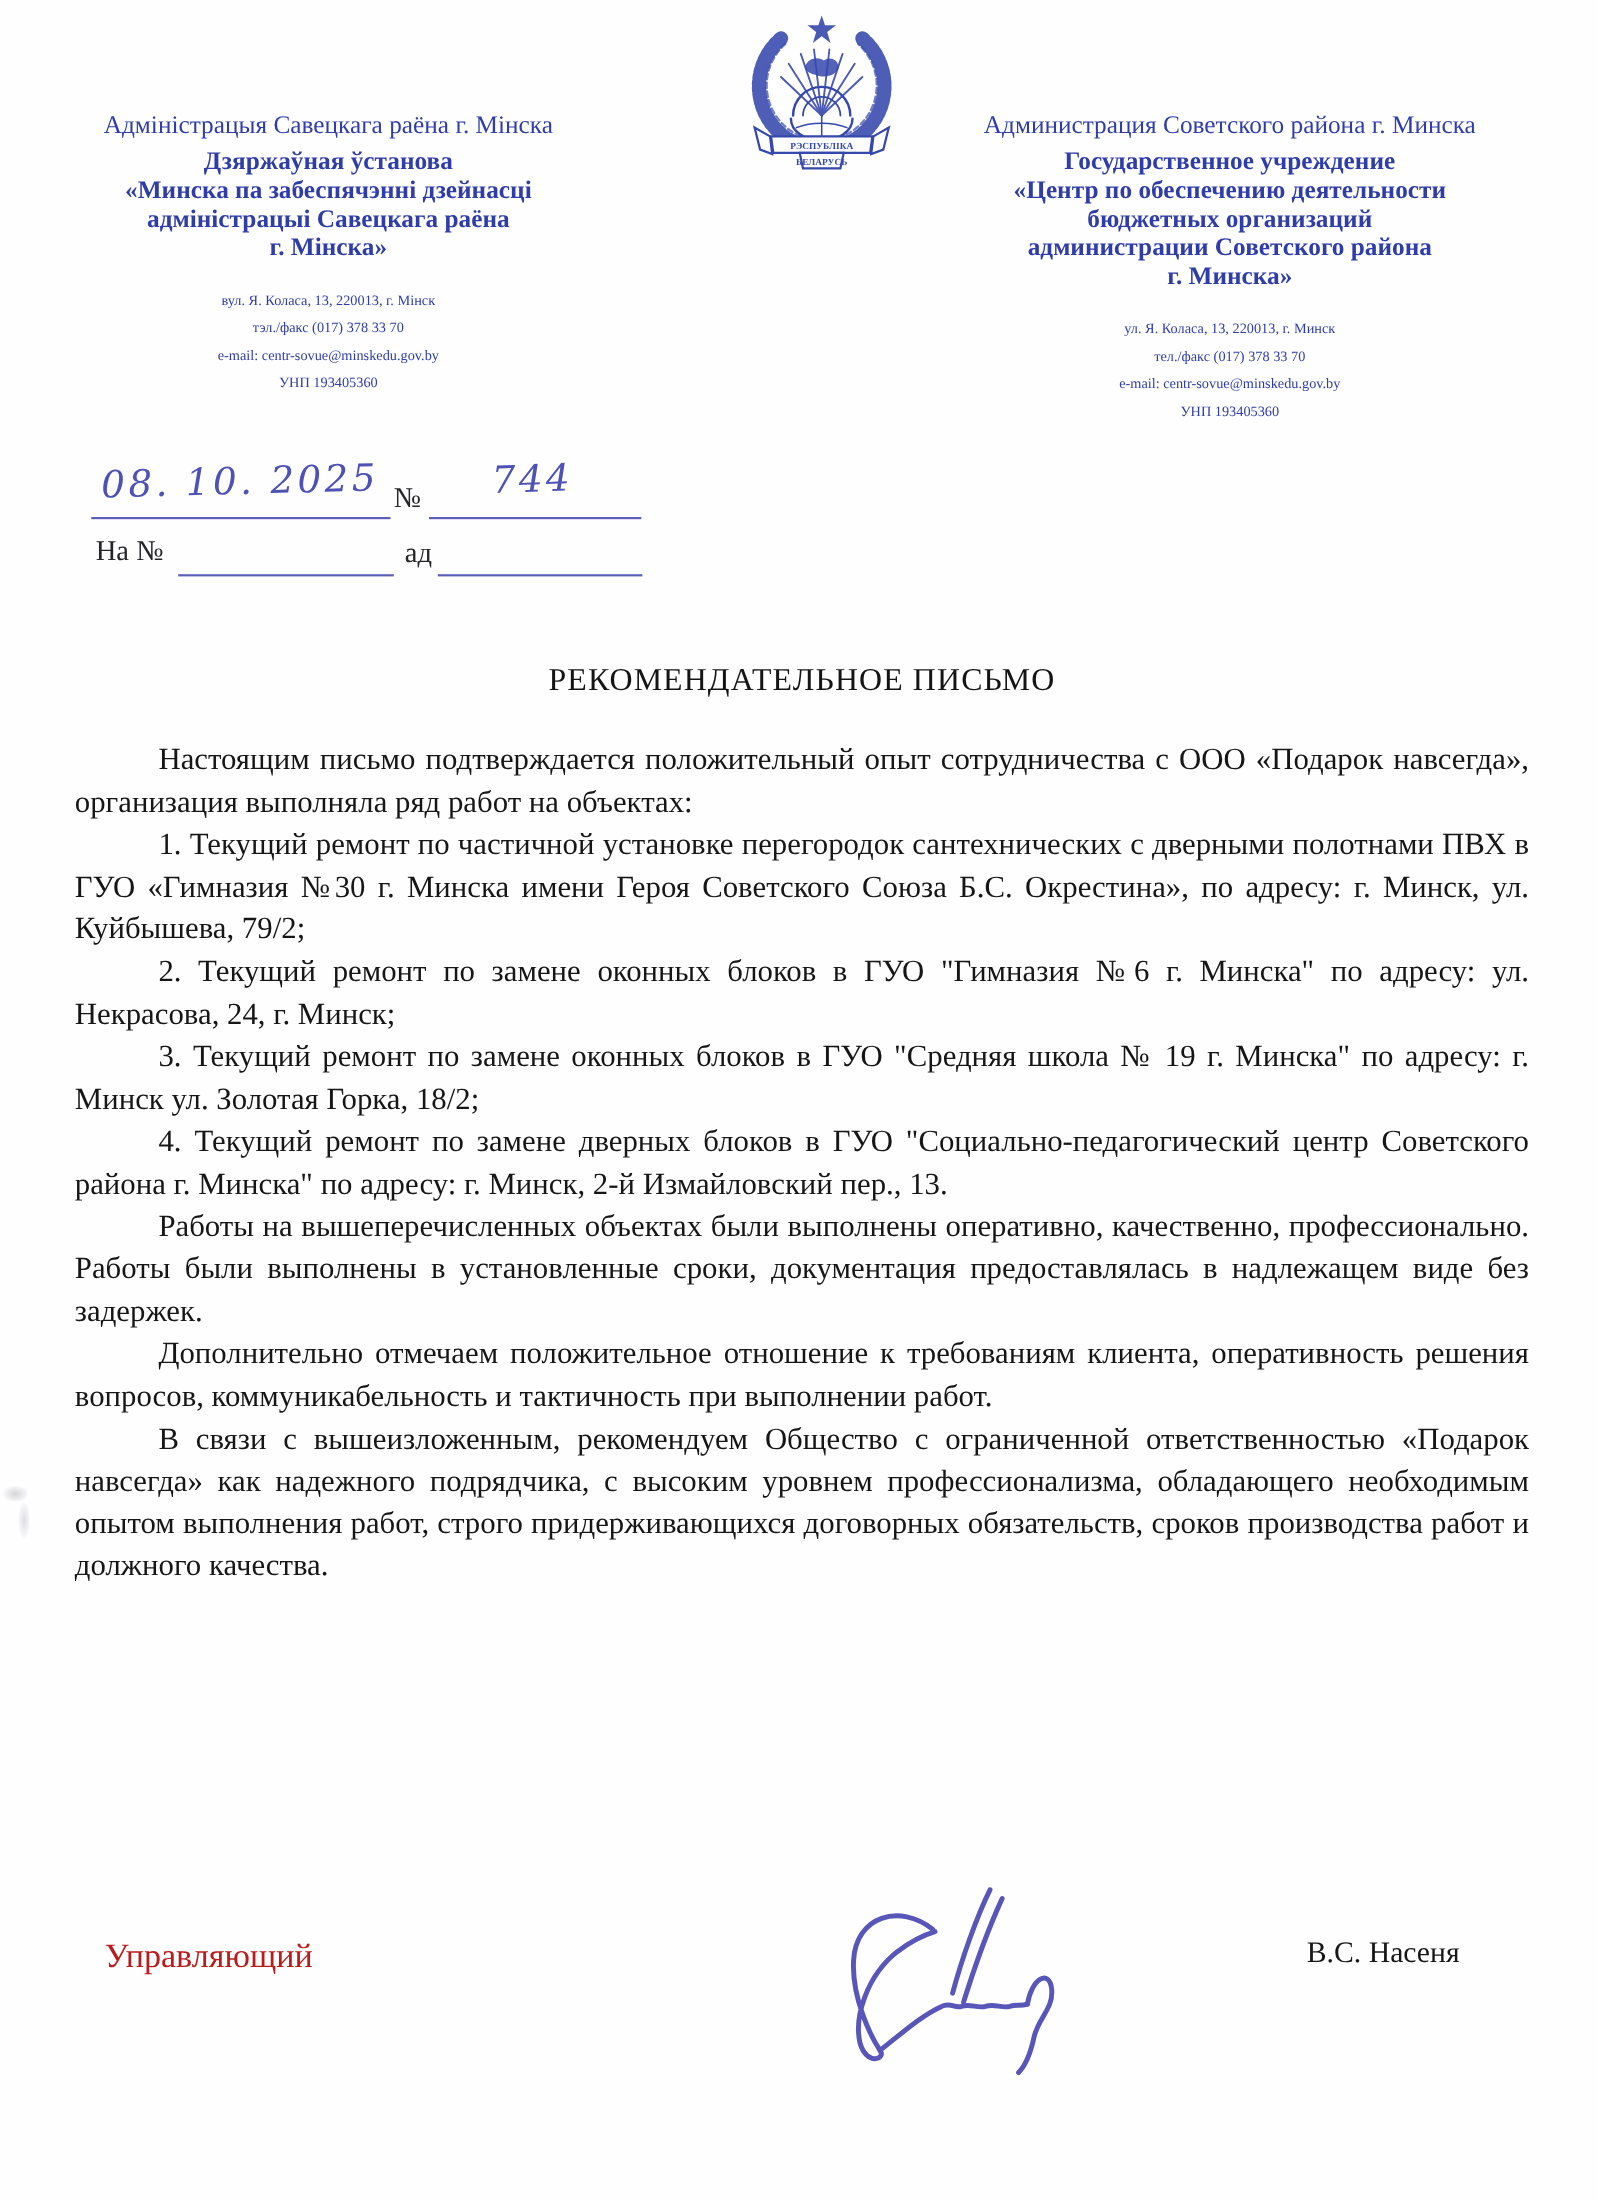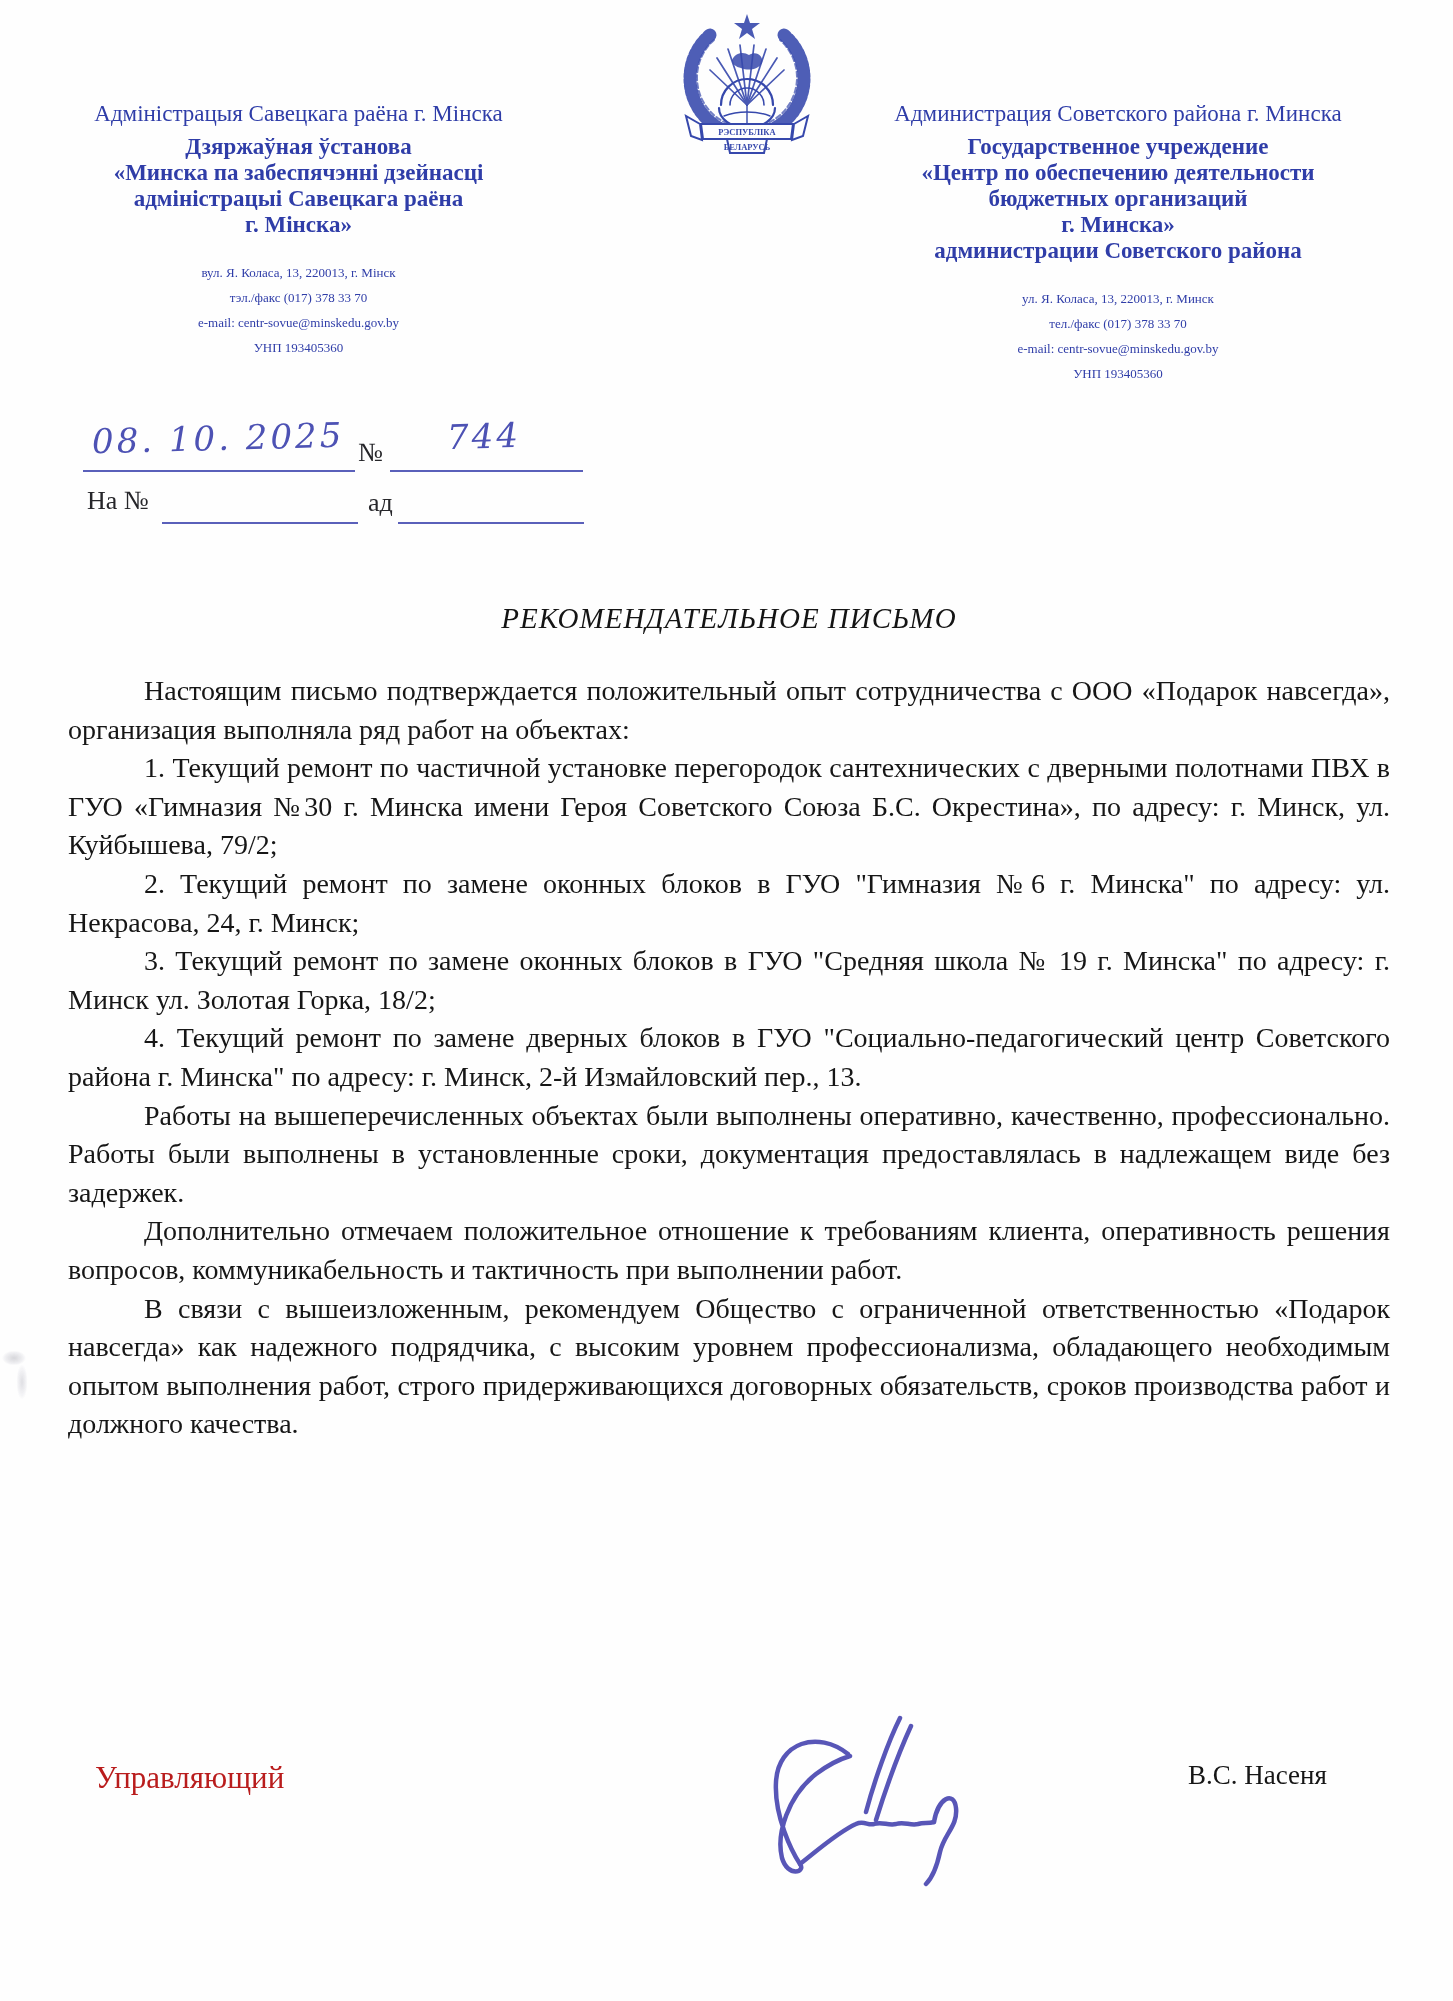--- a/index.html
+++ b/index.html
@@ -27,21 +27,21 @@
     color:#4d52b4;
     font-size:34px;
     letter-spacing:3px;
     white-space:nowrap;
   }
   .ref-line{position:absolute;border-top:2px solid #5a60ba;height:0;}
   .ref-label{position:absolute;font-size:26px;color:#26262a;white-space:nowrap;}
   
   .doc-title{
     position:absolute;left:68px;top:602px;width:1322px;
-    text-align:center;font-size:29px;letter-spacing:1px;color:#141414;font-style:italic;
+    text-align:center;font-size:29px;letter-spacing:1px;color:#141414;
   }
   .body-text{
     position:absolute;left:68px;top:672px;width:1322px;
     font-size:28px;line-height:38.6px;color:#161616;
     text-align:justify;
   }
   .body-text p{margin:0;text-indent:76px;}
   
   .signoff-pos{position:absolute;left:95px;top:1760px;font-size:31px;color:#b91c1c;}
   .signoff-name{position:absolute;left:1188px;top:1760px;font-size:27px;color:#161616;}
@@ -112,22 +112,22 @@
       <div>УНП 193405360</div>
     </div>
   </div>
 
   <div class="lh-col lh-right">
     <div class="lh-admin">Администрация Советского района г. Минска</div>
     <div class="lh-org">
       <div>Государственное учреждение</div>
       <div>«Центр по обеспечению деятельности</div>
       <div>бюджетных организаций</div>
+      <div>администрации Советского района</div>
       <div>г. Минска»</div>
-      <div>администрации Советского района</div>
     </div>
     <div class="lh-addr">
       <div>ул. Я. Коласа, 13, 220013, г. Минск</div>
       <div>тел./факс  (017) 378 33 70</div>
       <div>e-mail: centr-sovue@minskedu.gov.by</div>
       <div>УНП 193405360</div>
     </div>
   </div>
 
   <div class="ref">

